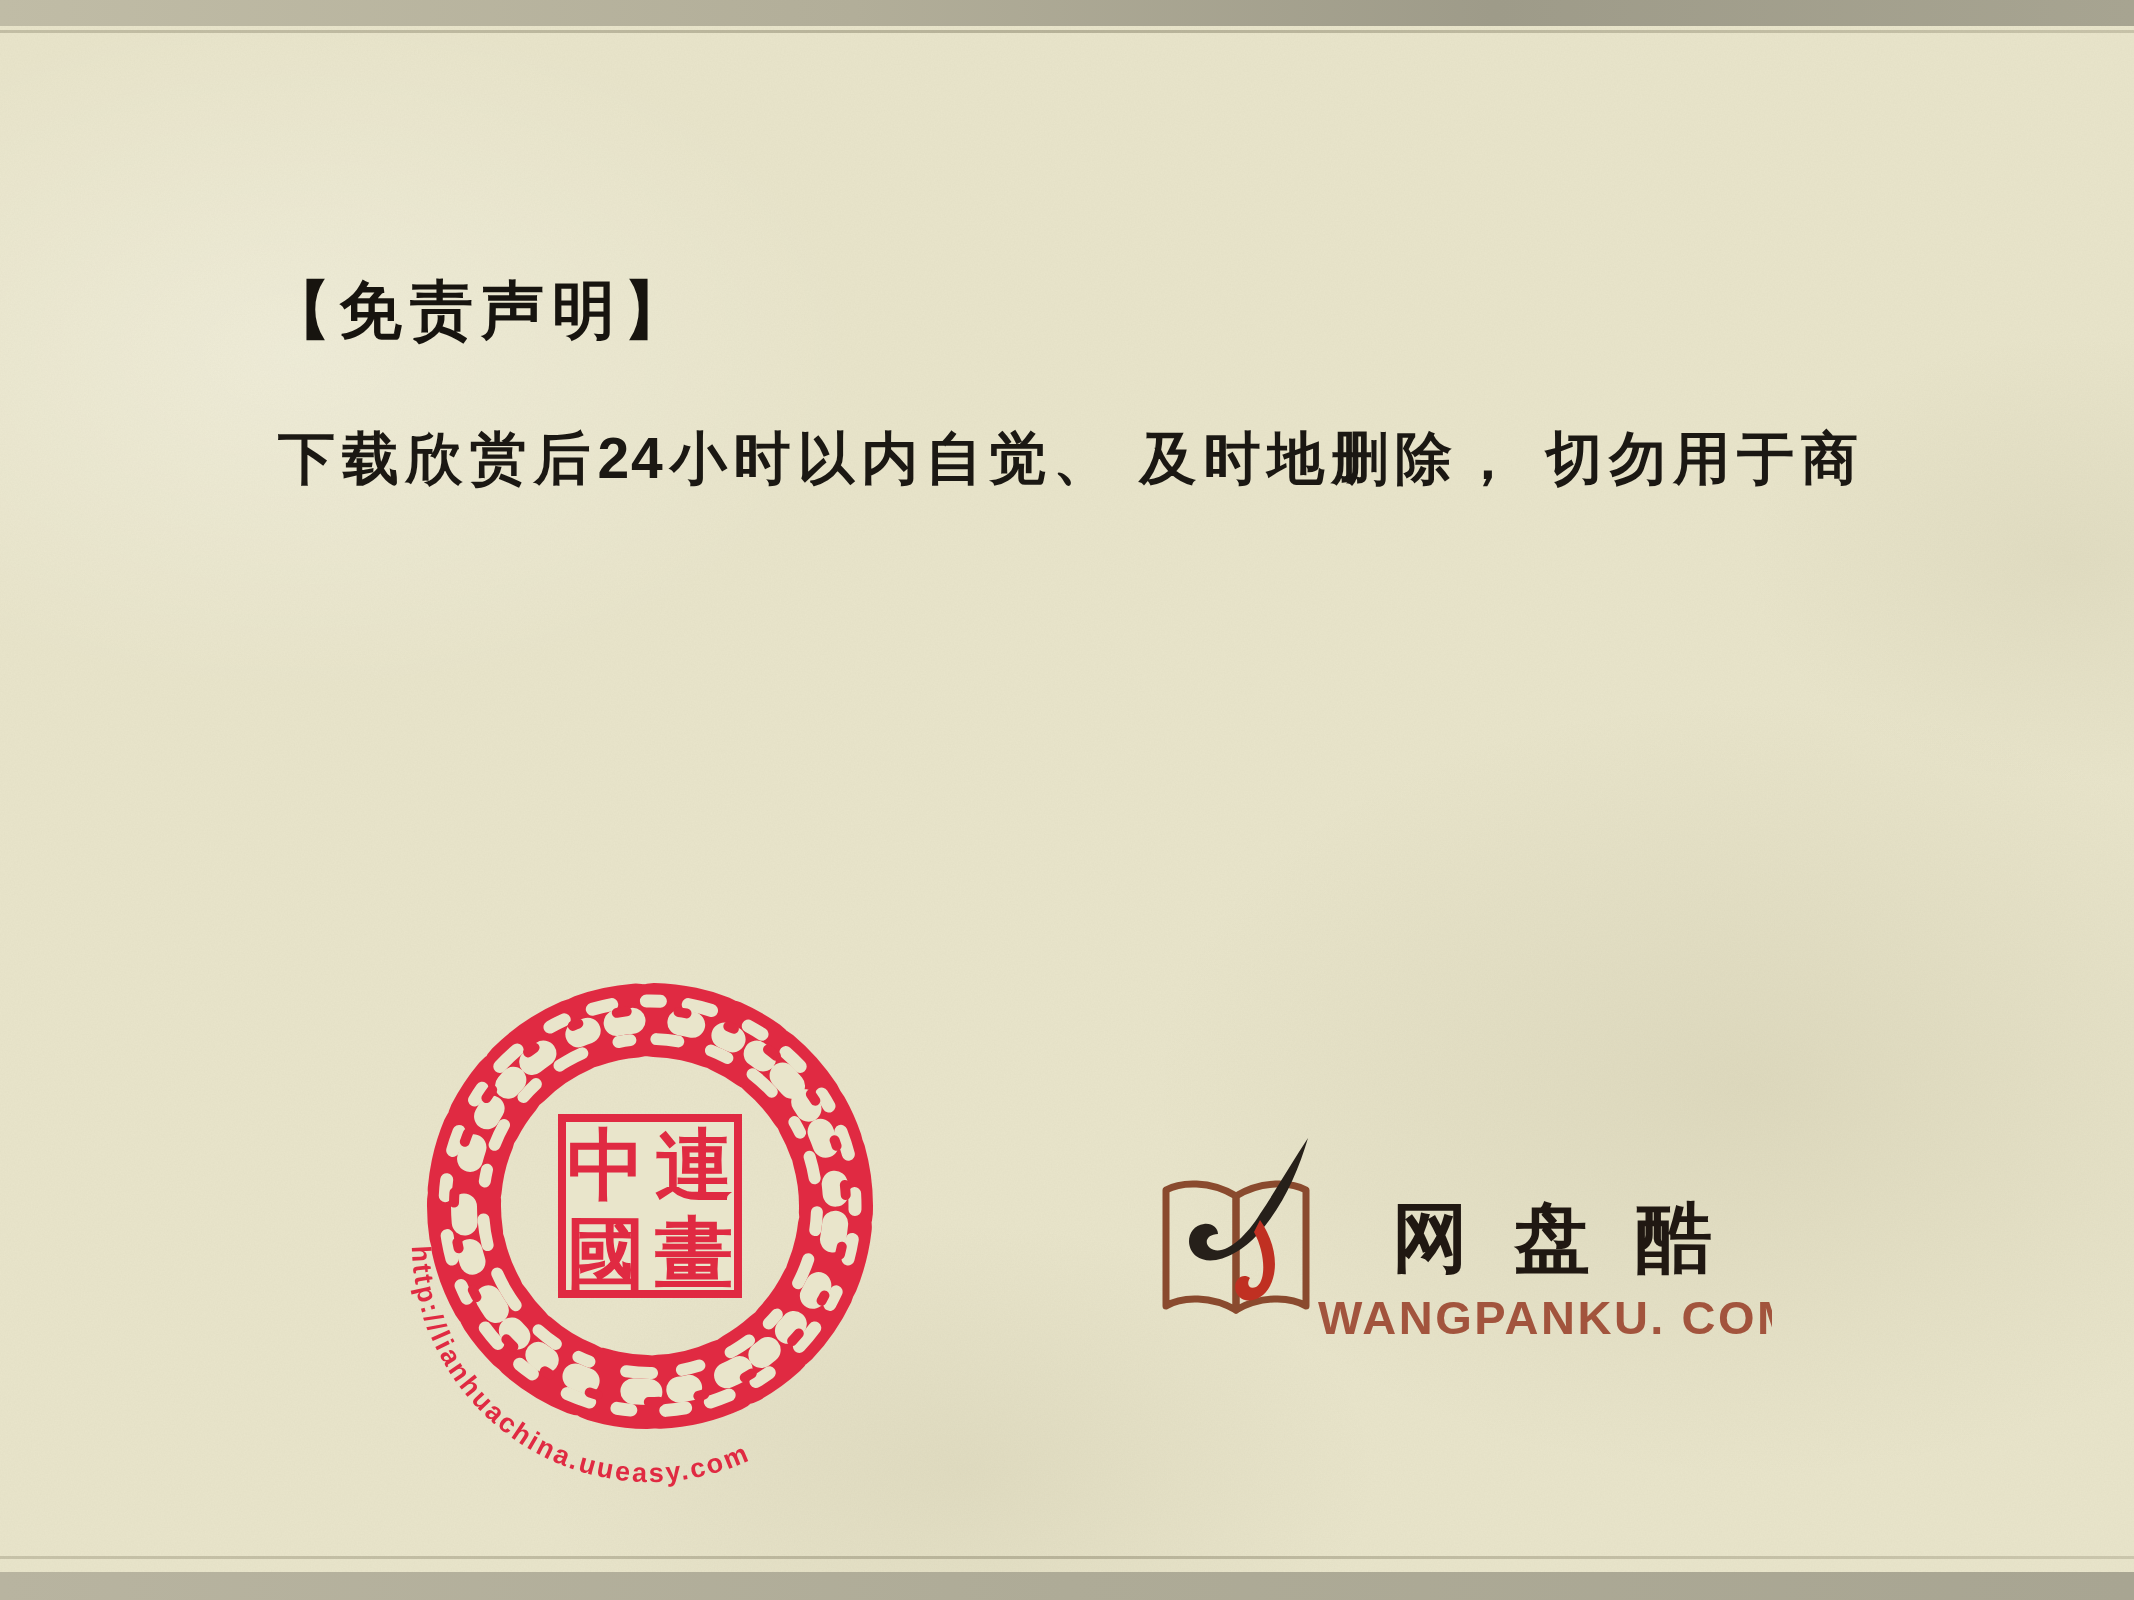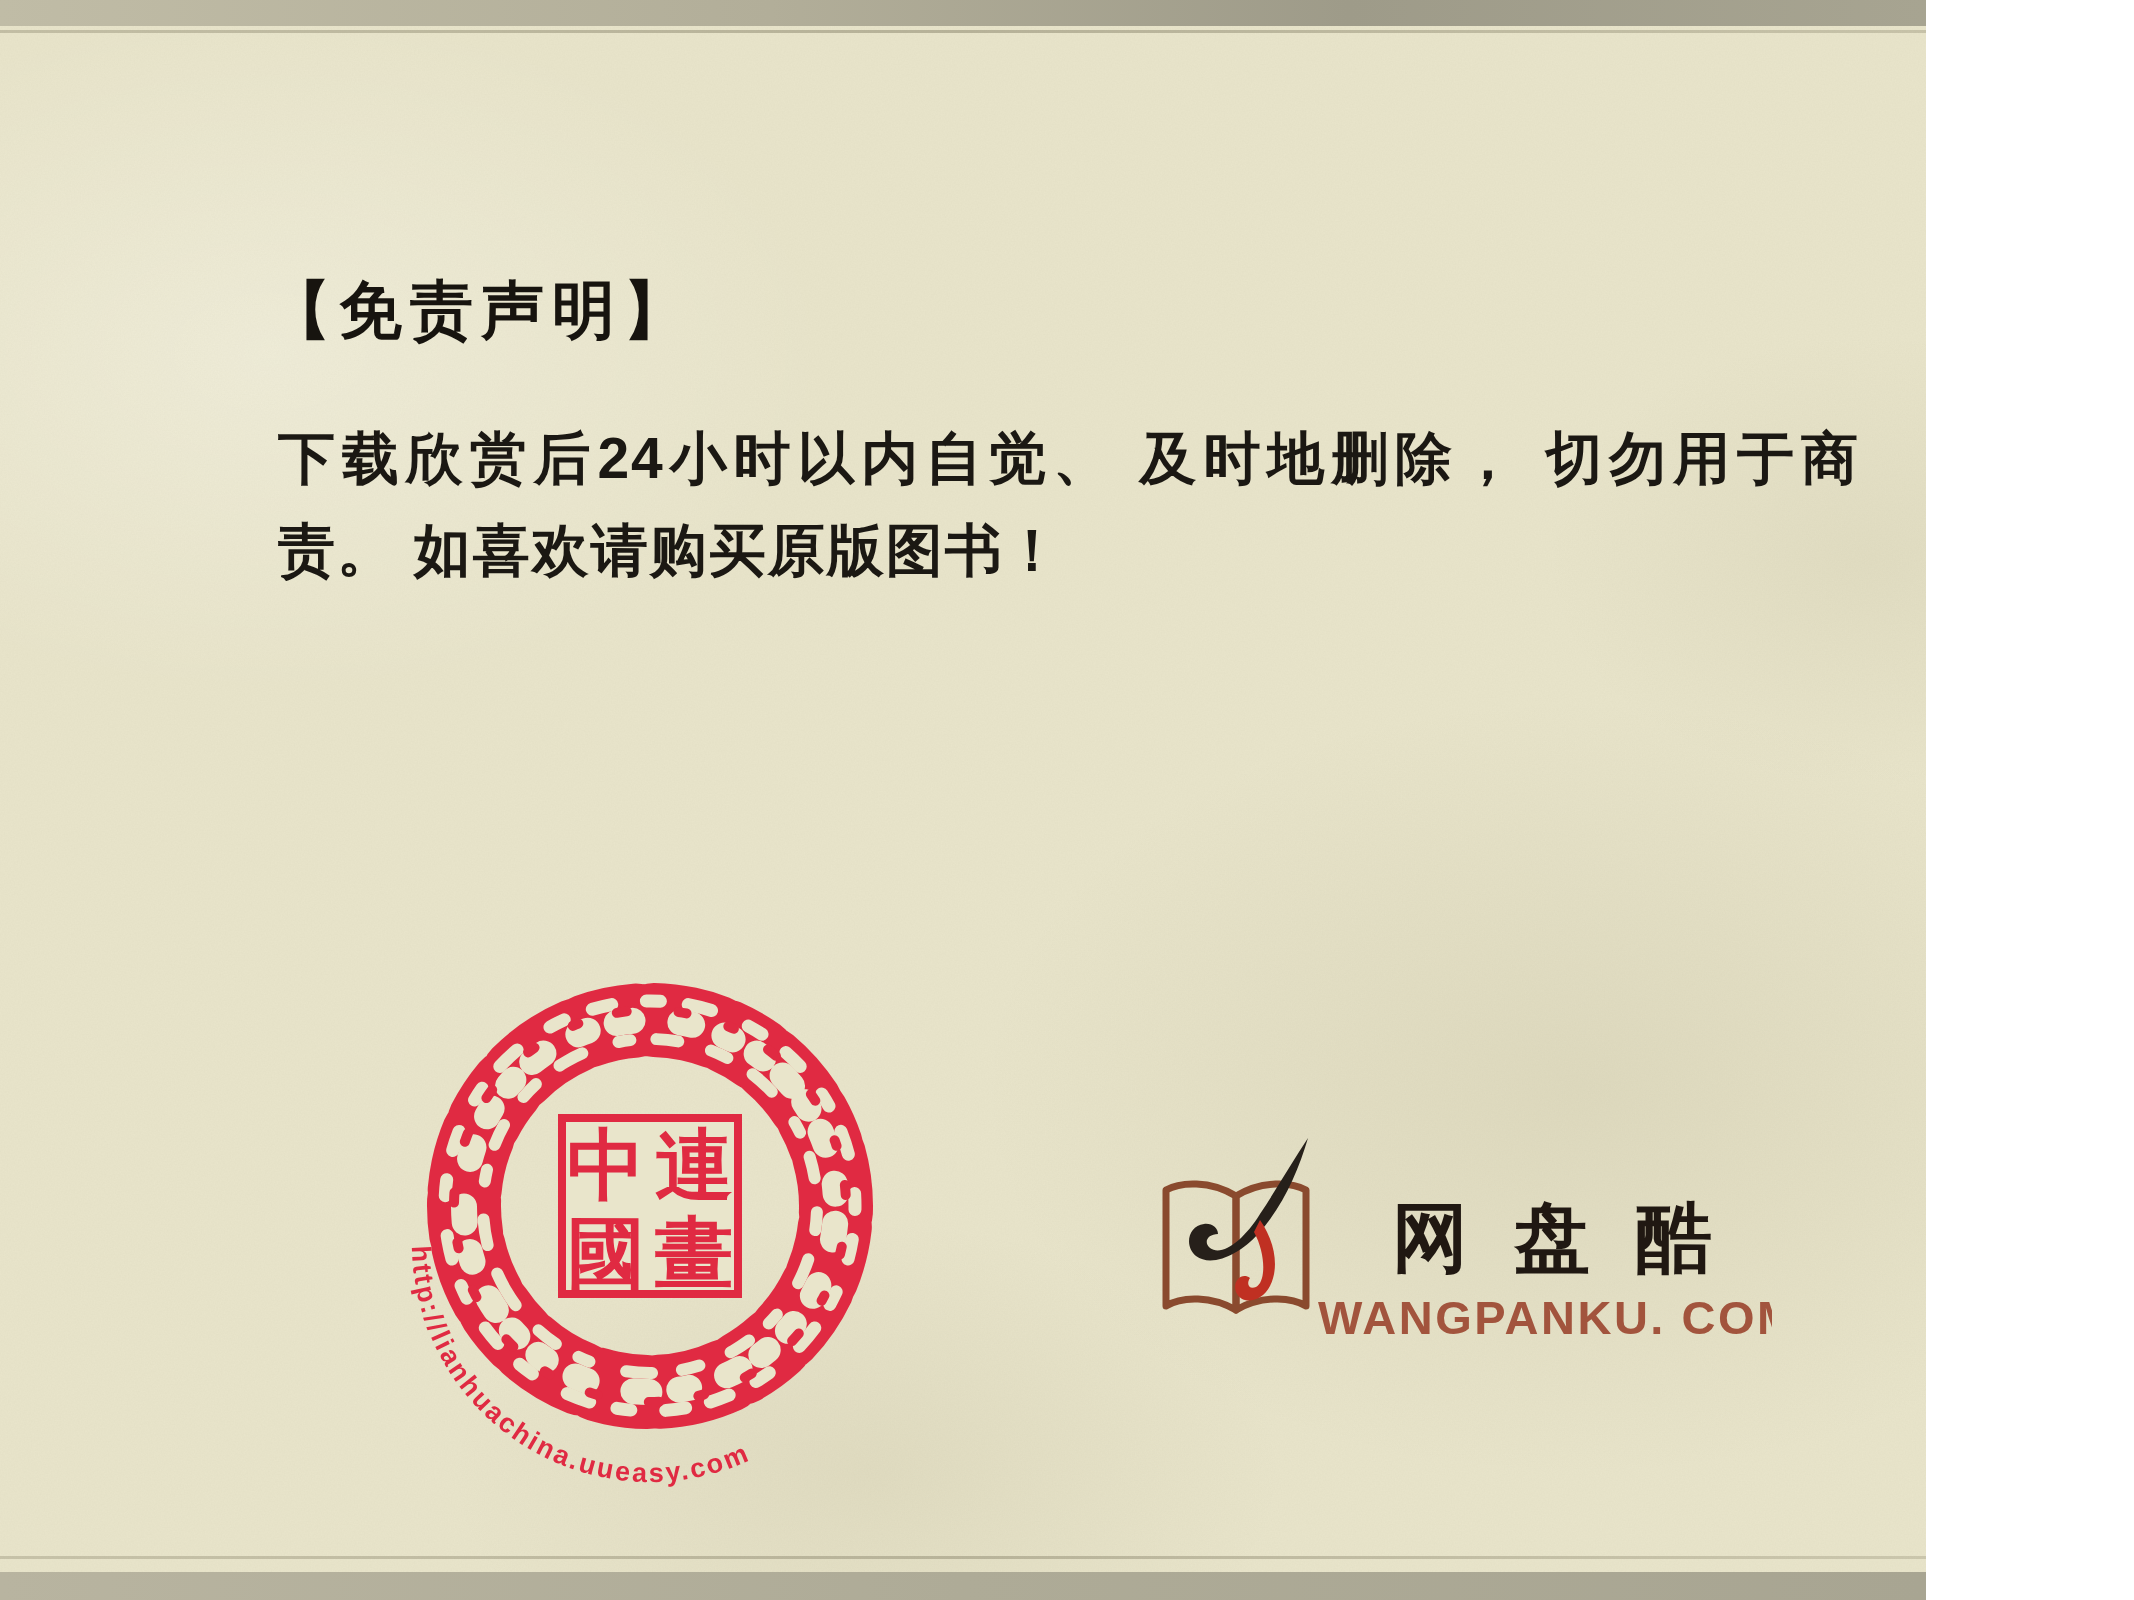--- a/index.html
+++ b/index.html
@@ -1,18 +1,18 @@
 <!DOCTYPE html>
 <html><head>
 <meta charset="utf-8">
 <style>
   html,body{margin:0;padding:0;}
   .page{
     position:relative;
-    width:1926px;height:1600px;
+    width:2134px;height:1600px;
     overflow:hidden;
     background-color:#e9e5cb;
     background-image:
       radial-gradient(ellipse 900px 550px at 14% 22%, rgba(255,255,248,0.30), transparent 62%),
       radial-gradient(ellipse 1000px 650px at 82% 68%, rgba(125,115,75,0.10), transparent 60%),
       radial-gradient(ellipse 700px 420px at 45% 92%, rgba(120,110,70,0.08), transparent 60%),
       radial-gradient(ellipse 500px 350px at 97% 35%, rgba(120,112,72,0.07), transparent 65%);
     font-family:"Liberation Sans", sans-serif;
   }
   .texture{position:absolute;inset:0;width:100%;height:100%;pointer-events:none;}
@@ -60,21 +60,20 @@
     <rect width="100%" height="100%" filter="url(#grain)"></rect>
   </svg>
 
   <div class="strip-top"></div>
   <div class="hairline-top"></div>
 
   <div class="title">【免责声明】</div>
 
   <div class="body-block">
     <div class="body-line">下载欣赏后24小时以内自觉、 及时地删除， 切勿用于商</div>
-    <div class="body-line last">责。 如喜欢请购买原版图书！</div>
   </div>
 
   <svg class="seal" viewBox="0 0 504 514">
     <g fill="none" stroke-linecap="round">
       <circle cx="252" cy="224" r="186" stroke="#e02a42" stroke-width="74" stroke-dasharray="34 10 58 14 42 16 70 12 50 18 64 10 38 14 55 12" transform="rotate(12 252 224)"></circle>
       <circle cx="252" cy="224" r="186" stroke="#e9e5cb" stroke-width="26" stroke-dasharray="8 26 14 40 10 30 16 48 12 34 9 28" transform="rotate(-34 252 224)"></circle>
       <circle cx="252" cy="224" r="205" stroke="#e9e5cb" stroke-width="13" stroke-dasharray="20 35 14 28 24 40 16 30" transform="rotate(80 252 224)"></circle>
       <circle cx="252" cy="224" r="167" stroke="#e9e5cb" stroke-width="12" stroke-dasharray="18 30 26 38 12 26 22 34" transform="rotate(150 252 224)"></circle>
       <circle cx="252" cy="224" r="196" stroke="#e02a42" stroke-width="10" stroke-dasharray="6 40 10 52 8 44" transform="rotate(200 252 224)"></circle>
     </g>

